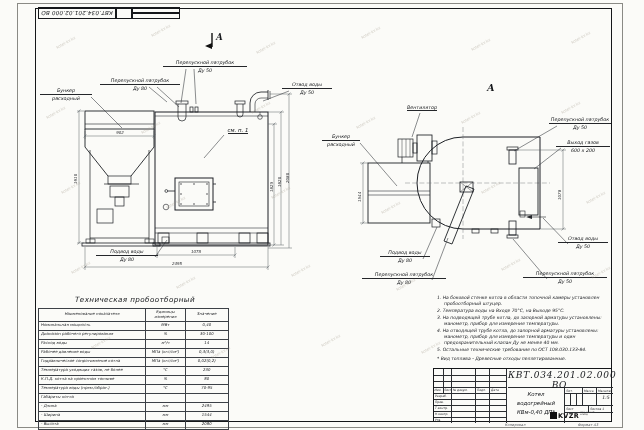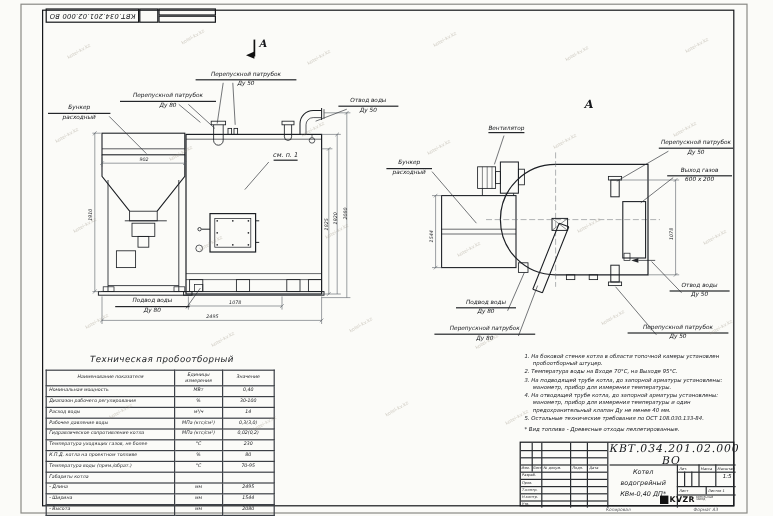--- a/index.html
+++ b/index.html
@@ -39,21 +39,21 @@
   .footnote{margin-top:4px;}
   
   .tb{position:absolute;left:433px;top:368px;width:179px;height:54px;border:1.1px solid #15171a;box-sizing:border-box;}
   .tbl{position:absolute;background:#2a2d31;}
   .tb-text{position:absolute;font:italic 3px "DejaVu Sans",sans-serif;color:#24262a;white-space:nowrap;}
   .doc-num{position:absolute;left:74px;top:1px;width:103px;text-align:center;
      font:italic 9px "DejaVu Serif",serif;letter-spacing:.8px;}
   .prod-name{position:absolute;left:74px;top:21px;width:56px;text-align:center;
      font:italic 5.4px "DejaVu Sans",sans-serif;line-height:1.7;}
   .scale-val{position:absolute;left:166px;top:26px;width:12px;text-align:center;font:italic 4.6px "DejaVu Sans",sans-serif;}
-  .logo{position:absolute;left:116px;top:43px;display:flex;align-items:center;gap:1px;}
+  .logo{position:absolute;left:116px;top:43px;display:flex;gap:1px;}
   .logo-box{width:7px;height:7px;background:#111;display:inline-block;}
   .logo-word{font:bold 6.5px "DejaVu Sans",sans-serif;letter-spacing:.3px;color:#111;}
   .logo-sub{font:2.2px/1.1 "DejaVu Sans",sans-serif;color:#333;width:17px;}
   .footer-txt{position:absolute;font:italic 3.6px "DejaVu Sans",sans-serif;color:#55575c;}
   
   .wm{position:absolute;font:4px "DejaVu Sans",sans-serif;color:rgba(158,148,132,0.45);
       transform:rotate(-30deg);white-space:nowrap;pointer-events:none;}
   .wm-big{position:absolute;left:492px;top:400px;font:bold 13.5px "DejaVu Sans",sans-serif;
       color:rgba(140,135,126,0.25);-webkit-text-stroke:0.6px rgba(120,114,105,0.5);
       letter-spacing:.5px;pointer-events:none;}

